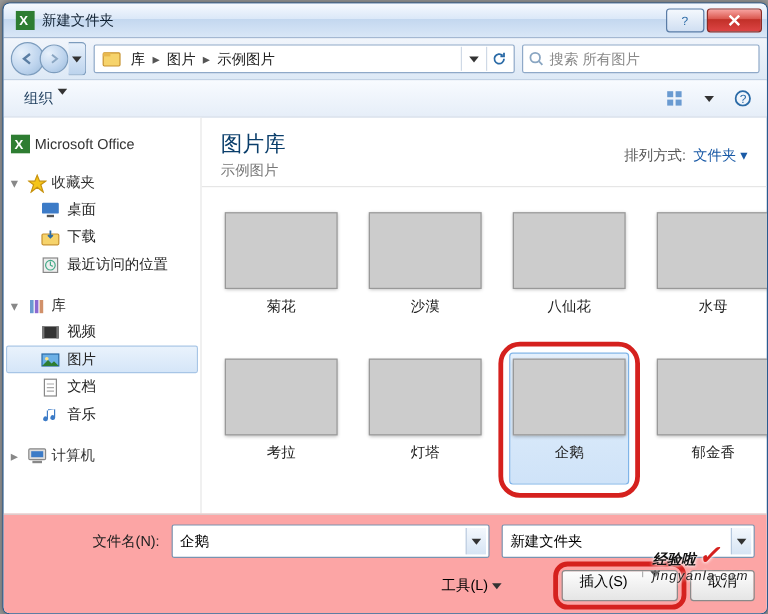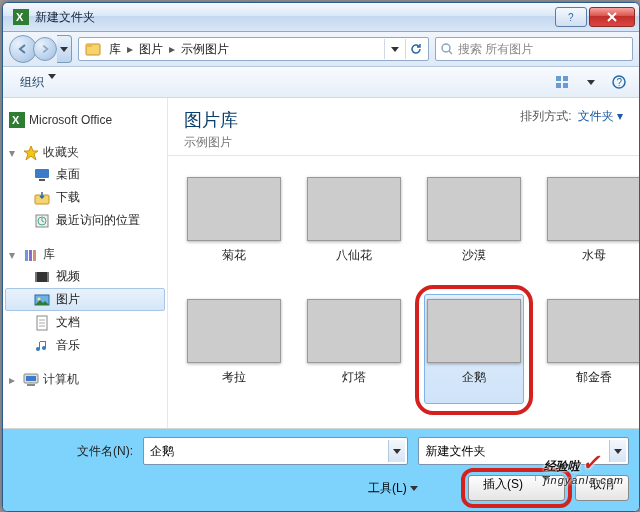--- a/index.html
+++ b/index.html
@@ -37,21 +37,21 @@
 .body{flex:1;display:flex;overflow:hidden}
 .sidebar{width:160px;background:#fff;border-right:1px solid #e6e6e6;padding:6px 2px;overflow:auto}
 .tree-group{margin:6px 0 12px}
 .tree-head{display:flex;align-items:center;gap:4px;padding:2px 4px;color:#333;font-weight:normal}
 .tree-head .disc{width:10px;color:#888}
 .tree-item{display:flex;align-items:center;gap:6px;padding:2px 6px 2px 28px;color:#222;border:1px solid transparent;border-radius:2px}
 .tree-item.selected{background:linear-gradient(#e9f2fc,#d5e6f8);border-color:#a7c5e6}
 .ico{width:16px;height:16px;flex:0 0 16px}
 
 .content{flex:1;display:flex;flex-direction:column;overflow:hidden}
-.lib-header{padding:10px 16px 4px;border-bottom:1px solid #e6e6e6;display:flex;align-items:flex-start;gap:10px}
+.lib-header{padding:10px 16px 4px;border-bottom:1px solid #e6e6e6;display:flex;align-items:center;gap:10px}
 .lib-title{color:#0a3e6b;font-size:18px}
 .lib-sub{color:#777;margin-top:2px}
 .lib-right{margin-left:auto;display:flex;align-items:center;gap:6px;color:#555}
 .lib-right a{color:#1a5aa6;text-decoration:none}
 
 .thumbs{flex:1;overflow:auto;padding:16px 8px 8px 16px;display:grid;grid-template-columns:repeat(4,100px);grid-auto-rows:110px;gap:12px 20px;align-content:start}
 .thumb{display:flex;flex-direction:column;align-items:center;gap:6px;padding:4px;border:1px solid transparent;border-radius:3px;position:relative}
 .thumb img,.thumb .pic{width:92px;height:62px;border:1px solid #999;box-shadow:0 1px 3px rgba(0,0,0,.3);background:#ccc}
 .thumb .cap{text-align:center;color:#222}
 .thumb.selected{background:linear-gradient(#e4f0fc,#cfe3f8);border-color:#7fb4e8}
@@ -62,21 +62,21 @@
 .p-flower{background:radial-gradient(circle at 50% 50%,#ff7a1a 0 30%,#e04500 31% 60%,#a82d00 61% 100%)}
 .p-desert{background:linear-gradient(#8fb2d6 0 55%,#b76a3a 55% 80%,#6b3a1e 80% 100%)}
 .p-hydra{background:radial-gradient(circle at 50% 45%,#f3f6fb 0 18%,#c9d4f0 19% 40%,#2a3a2a 41% 100%)}
 .p-jelly{background:radial-gradient(circle at 50% 40%,#ffe38a 0 18%,#f6b93b 19% 30%,#0a3a66 31% 100%)}
 .p-koala{background:radial-gradient(circle at 50% 55%,#c9c9c9 0 40%,#6e6e6e 41% 100%)}
 .p-light{background:linear-gradient(#1a1a1a 0 70%,#3a3a3a 70% 100%)}
 .p-peng{background:linear-gradient(#bcd6ef 0 55%,#e9f2fa 55% 100%)}
 .p-tulip{background:radial-gradient(circle at 30% 40%,#ffe14a 0 20%,#f2c400 21% 40%,#3a7a1a 41% 100%)}
 
 
-.footer{border-top:1px solid #d6d6d6;background:#7dd3fc;padding:8px 10px 10px;display:flex;flex-direction:column;gap:10px}
+.footer{border-top:1px solid #d6d6d6;background:#fca5a5;padding:8px 10px 10px;display:flex;flex-direction:column;gap:10px}
 .row{display:flex;align-items:center;gap:10px}
 .lbl{width:120px;text-align:right;color:#222}
 .field{flex:1;height:22px;background:#fff;border:1px solid #7a93b0;border-radius:2px;padding:2px 20px 2px 6px;position:relative;display:flex;align-items:center}
 .field .dd{position:absolute;right:2px;top:2px;bottom:2px;width:16px;background:linear-gradient(#f4f8fd,#d6e4f4);border-left:1px solid #b6c8de;display:flex;align-items:center;justify-content:center}
 .btn{height:24px;padding:0 14px;background:linear-gradient(#fdfdfd,#e5e5e5);border:1px solid #8a8a8a;border-radius:3px;display:flex;align-items:flex-start;gap:6px}
 .btn .dd2{border-left:1px solid #b0b0b0;margin-left:6px;padding-left:6px}
 .callout-btn{position:relative}
 .callout-btn::after{content:"";position:absolute;inset:-8px -8px -8px -8px;border:4px solid #d5211e;border-radius:12px;pointer-events:none}
 
 .wm{position:absolute;right:16px;bottom:26px;color:#111;font-weight:bold;font-style:italic;text-shadow:0 0 3px #fff,0 0 3px #fff}
@@ -314,26 +314,26 @@
           <a href="#"><span>文件夹</span> ▾</a>
         </div>
       </div>
 
       <div class="thumbs">
         <div class="thumb">
             <span class="pic p-flower"></span>
             <span class="cap">菊花</span>
           </div>
         <div class="thumb">
+            <span class="pic p-desert"></span>
+            <span class="cap">沙漠</span>
+          </div>
+        <div class="thumb">
             <span class="pic p-hydra"></span>
             <span class="cap">八仙花</span>
-          </div>
-        <div class="thumb">
-            <span class="pic p-desert"></span>
-            <span class="cap">沙漠</span>
           </div>
         <div class="thumb">
             <span class="pic p-jelly"></span>
             <span class="cap">水母</span>
           </div>
         <div class="thumb">
             <span class="pic p-koala"></span>
             <span class="cap">考拉</span>
           </div>
         <div class="thumb">

